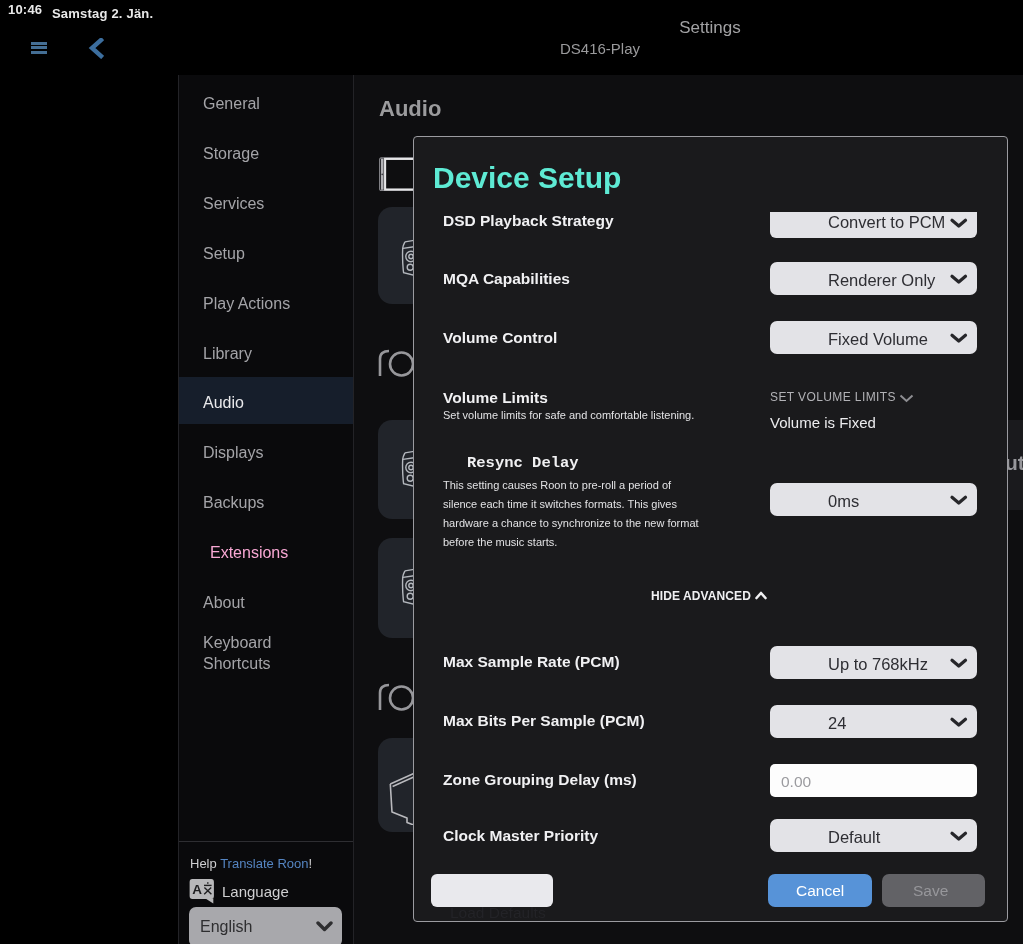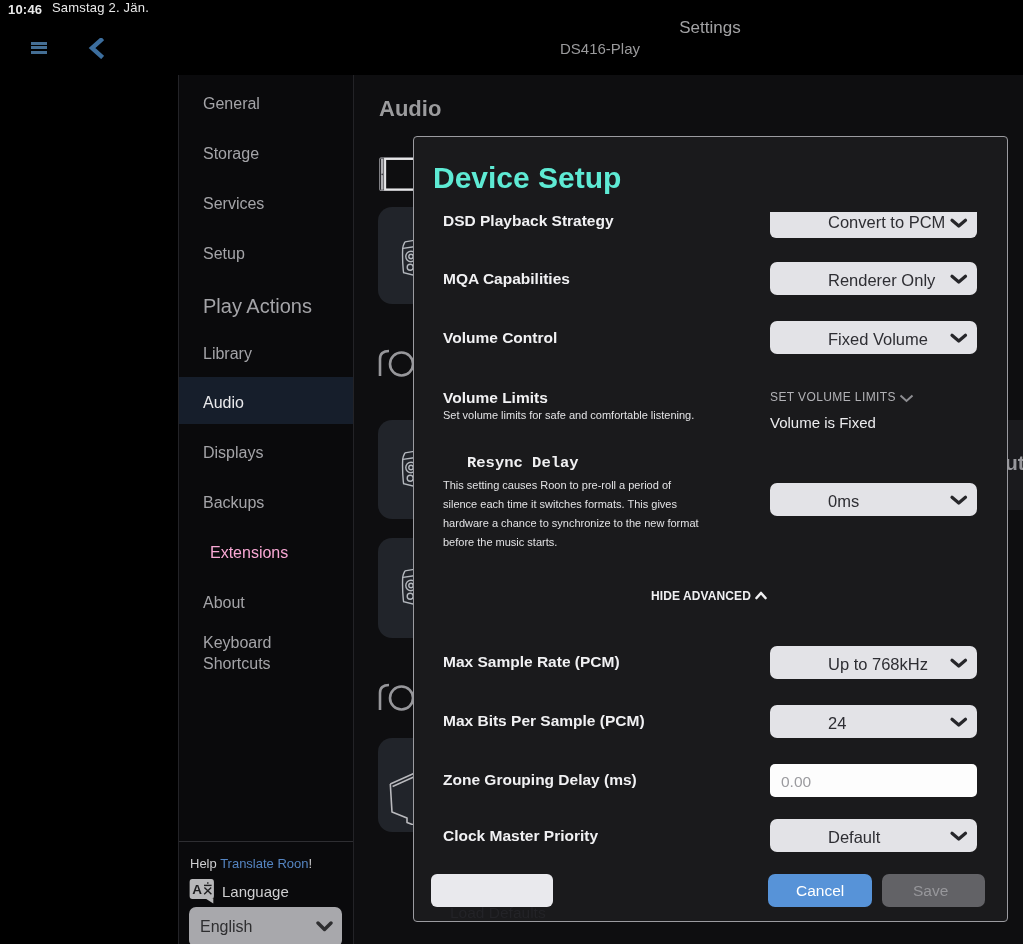--- a/index.html
+++ b/index.html
@@ -10,40 +10,40 @@
   .dsc { font-size:11px; color:#e2e2e4; }
   .dd  { width:207px; height:33px; background:#e3e3e7; border-radius:7px; }
   .ddt { font-size:16.5px; color:#2e2e33;margin-left:48px; }
   .chev { width:18px; height:12px; }
   svg.chev { overflow:visible; }
 </style>
 </head>
 <body>
 
 <div class="abs" style="left:8px;top:2px;font-size:13px;font-weight:bold;color:#e9e9e9;letter-spacing:.2px;">10:46</div>
-<div class="abs" style="left:52px;top:0;font-size:13px;font-weight:normal;color:#e9e9e9;letter-spacing:.2px;">Samstag 2. Jän.</div>
+<div class="abs" style="left:52px;top:6px;font-size:13px;font-weight:bold;color:#e9e9e9;letter-spacing:.2px;">Samstag 2. Jän.</div>
 
 <div class="abs" style="left:30.8px;top:41.5px;width:16.5px;height:3.2px;background:#446e94;"></div>
 <div class="abs" style="left:30.8px;top:46.3px;width:16.5px;height:3.2px;background:#446e94;"></div>
 <div class="abs" style="left:30.8px;top:51px;width:16.5px;height:3.2px;background:#446e94;"></div>
 <svg class="abs" style="left:88px;top:38px;" width="16" height="21" viewBox="0 0 16 21">
   <path d="M13 2 L4 10 L13 18" stroke="#3c6e9e" stroke-width="4.4" fill="none" stroke-linecap="square"></path>
 </svg>
 
 <div class="abs" style="left:560px;top:18px;width:300px;text-align:center;font-size:17px;color:#a2a2a4;">Settings</div>
 <div class="abs" style="left:560px;top:40px;width:300px;text-align:left;font-size:15px;color:#9a9a9c;">DS416-Play</div>
 
 <div class="abs" style="left:354px;top:75px;width:669px;height:869px;background:#0e0e10;"></div>
 
 <div class="abs" style="left:178px;top:75px;width:176px;height:869px;background:#0a0a0c;border-left:1px solid #232327;border-right:1px solid #232327;"></div>
 <div class="abs" style="left:203px;top:94.5px;font-size:16px;color:#a4a4a8;">General</div>
 <div class="abs" style="left:203px;top:144.5px;font-size:16px;color:#a4a4a8;">Storage</div>
 <div class="abs" style="left:203px;top:194.5px;font-size:16px;color:#a4a4a8;">Services</div>
 <div class="abs" style="left:203px;top:244.5px;font-size:16px;color:#a4a4a8;">Setup</div>
-<div class="abs" style="left:203px;top:294.5px;font-size:20px;color:#a4a4a8;">Play Actions</div>
+<div class="abs" style="left:203px;top:294.5px;font-size:16px;color:#a4a4a8;">Play Actions</div>
 <div class="abs" style="left:203px;top:344.5px;font-size:16px;color:#a4a4a8;">Library</div>
 <div class="abs" style="left:203px;top:443.5px;font-size:16px;color:#a4a4a8;">Displays</div>
 <div class="abs" style="left:203px;top:493.5px;font-size:16px;color:#a4a4a8;">Backups</div>
 <div class="abs" style="left:210px;top:543.5px;font-size:16px;color:#f9a8d4;text-align:right;">Extensions</div>
 <div class="abs" style="left:203px;top:593.5px;font-size:16px;color:#a4a4a8;">About</div>
 <div class="abs" style="left:203px;top:632px;font-size:16px;color:#a4a4a8;line-height:21px;">Keyboard<br>Shortcuts</div>
 <div class="abs" style="left:179px;top:377px;width:174px;height:47px;background:#161e2b;"></div>
 <div class="abs" style="left:203px;top:393.5px;font-size:16px;color:#e9e9eb;">Audio</div>
 
 <div class="abs" style="left:179px;top:841px;width:174px;height:1px;background:#2e2e32;"></div>

